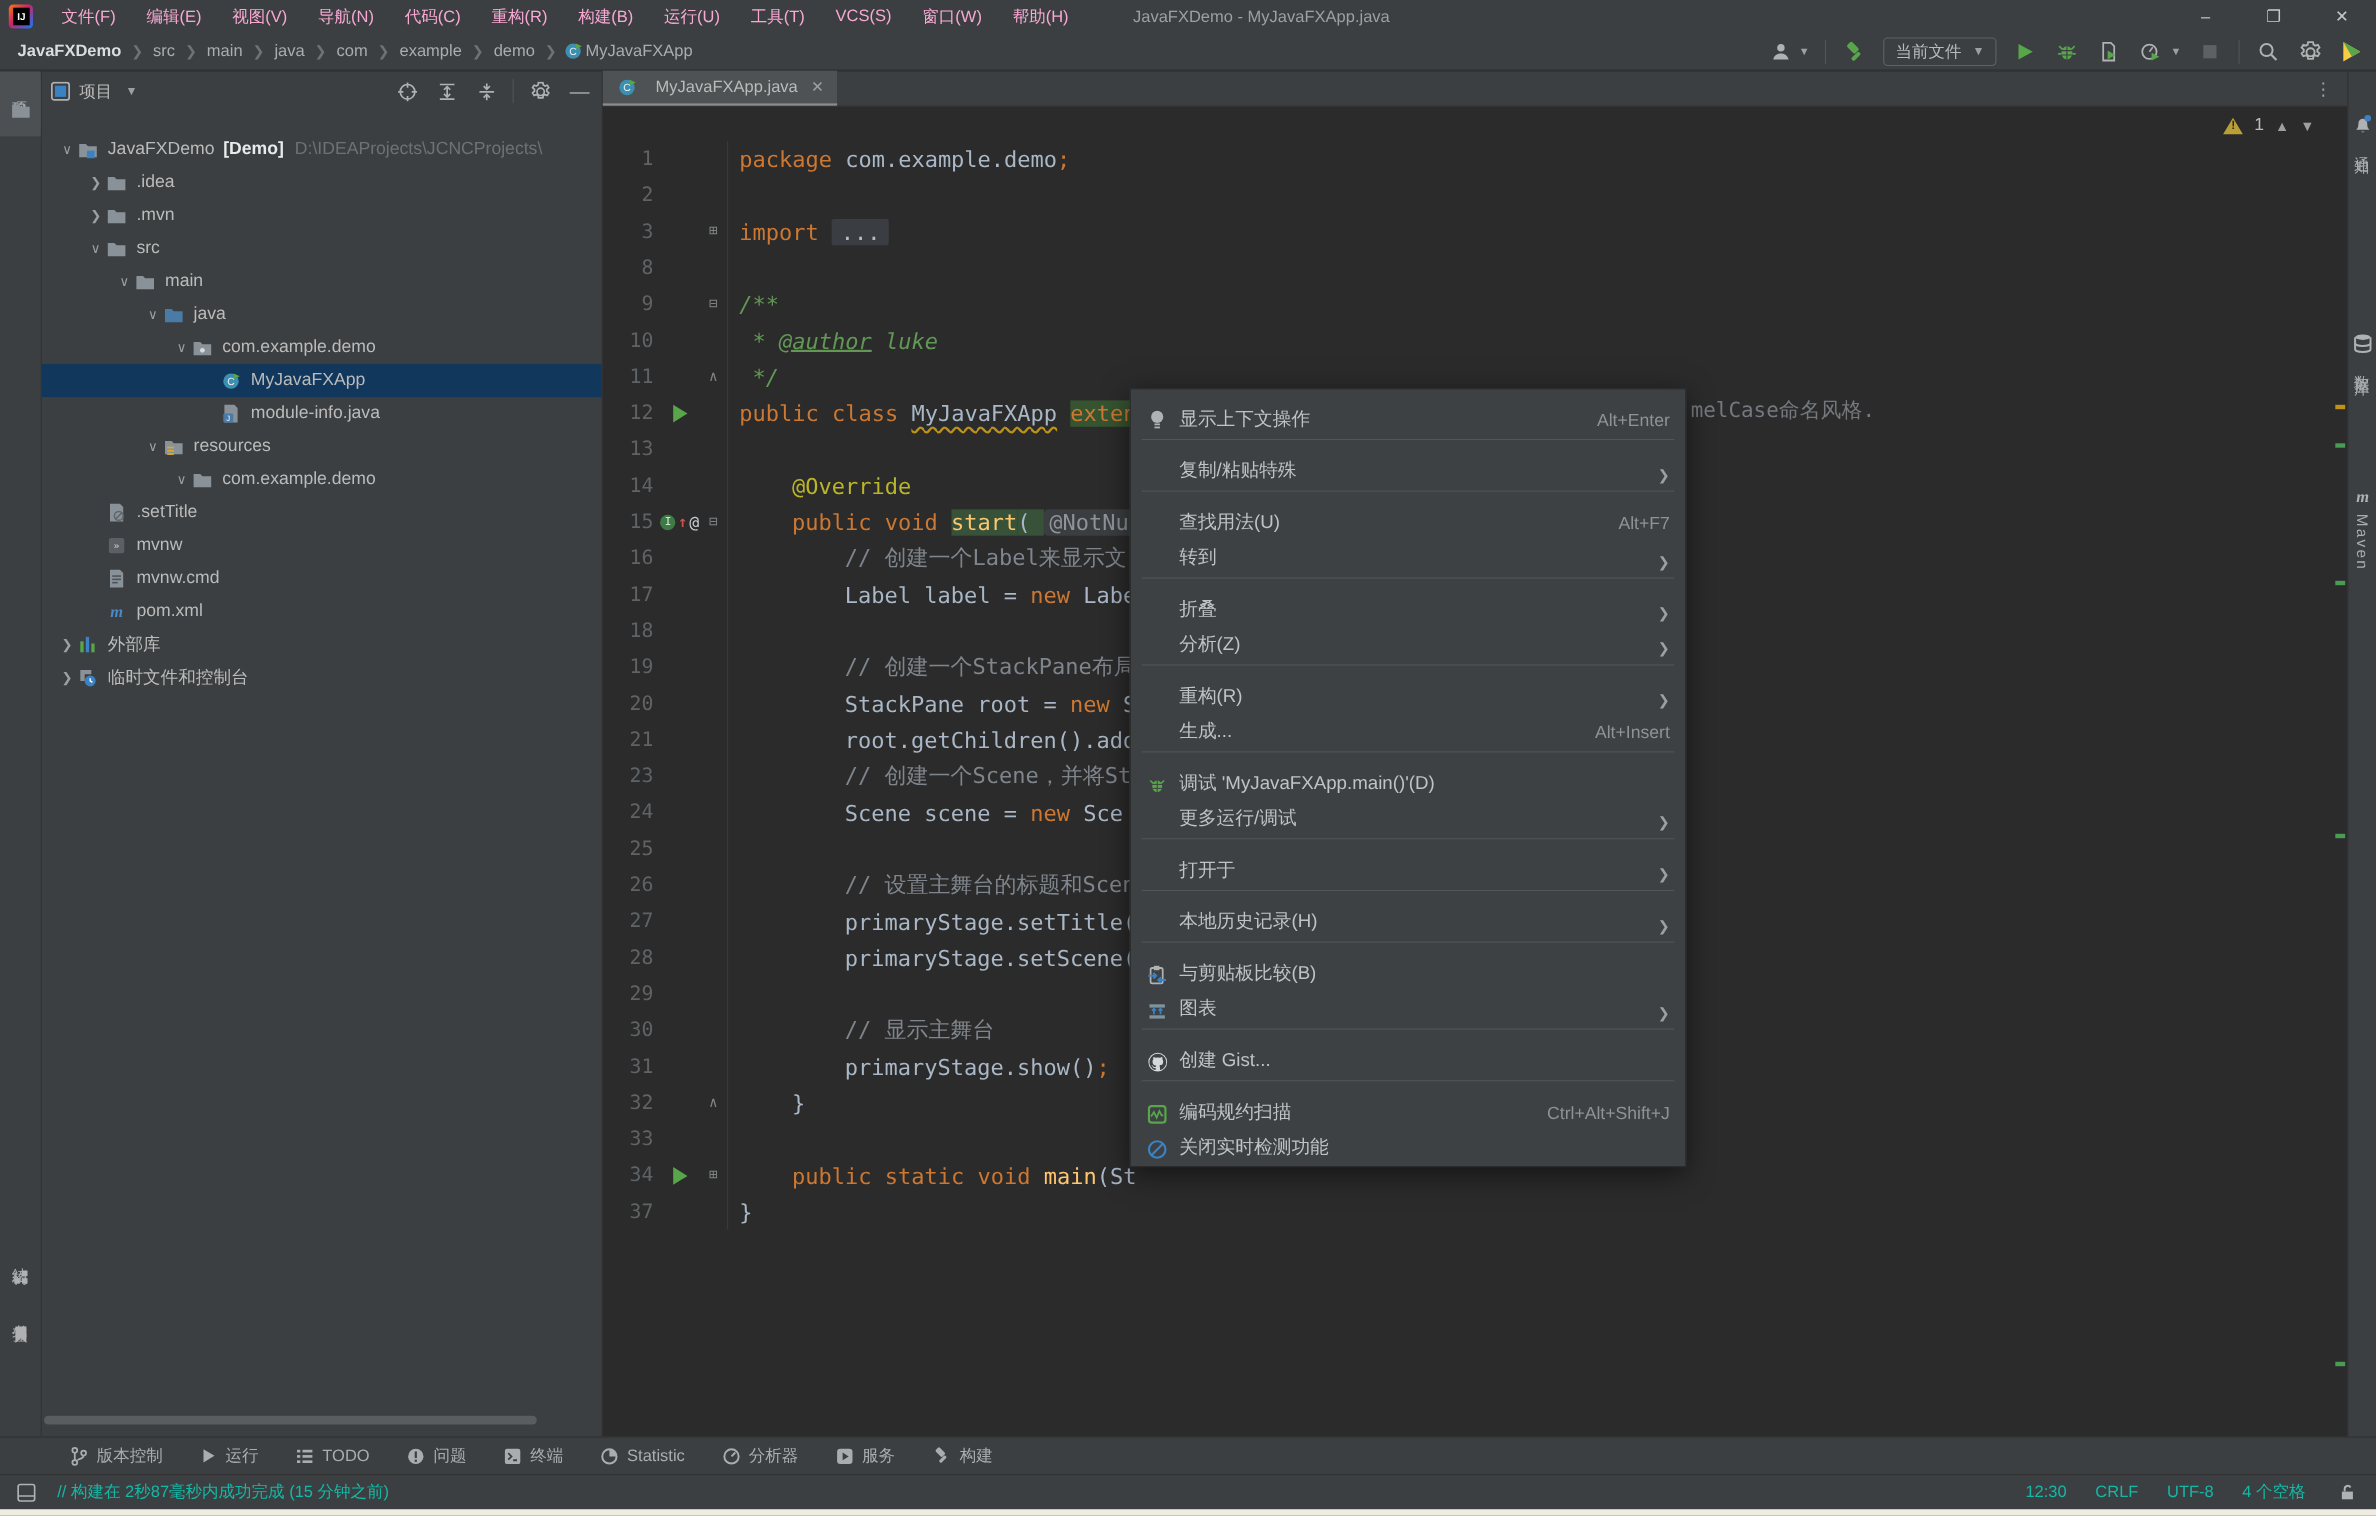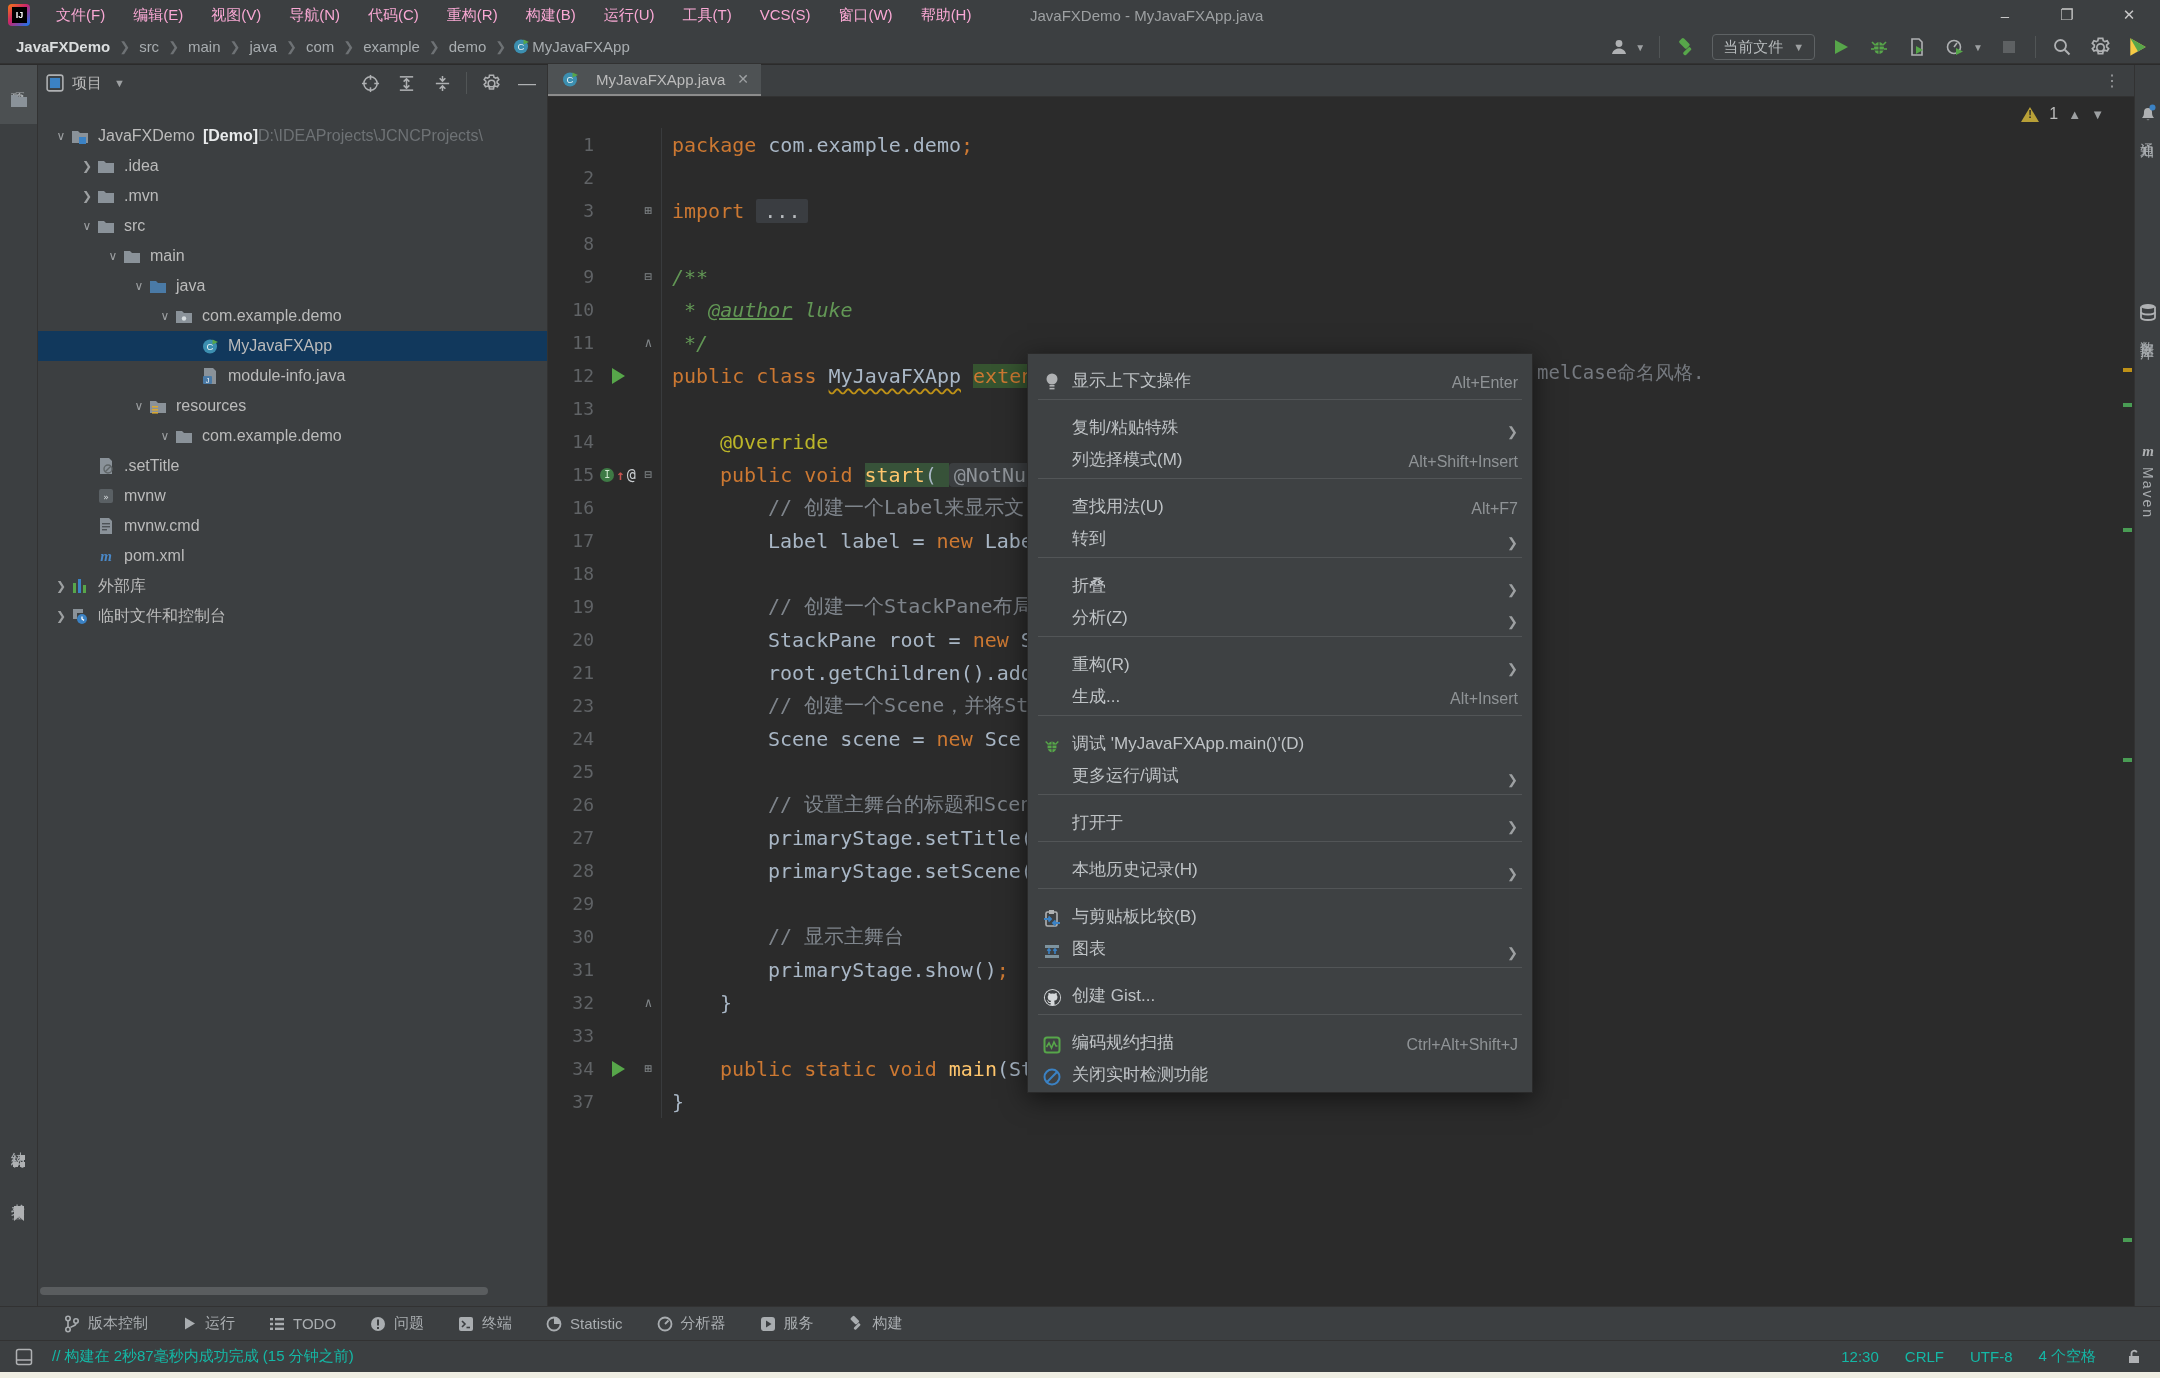--- a/index.html
+++ b/index.html
@@ -53,21 +53,21 @@
   .proj-head { height:36px; display:flex; align-items:center; padding:0 8px; }
   .proj-title { display:flex; align-items:center; gap:8px; font-size:15px; color:#BBBBBB; }
   .proj-title .car { font-size:11px; color:#9DA0A2; margin-left:4px; }
   .proj-tools { position:absolute; right:8px; top:0; height:36px; display:flex; align-items:center; gap:12px; }
   .tree { position:absolute; left:0; top:56px; right:0; }
   .trow { height:30px; display:flex; align-items:center; font-size:16px; color:#BBBBBB; white-space:nowrap; }
   .trow.sel { background:#11385C; }
   .chev { width:18px; text-align:center; color:#9DA0A2; font-size:12px; flex:0 0 18px; }
   .ticon { width:20px; height:18px; margin-right:8px; flex:0 0 20px; display:flex; align-items:center; justify-content:center; }
   .t-suffix { font-weight:bold; color:#E8EAEB; margin-left:8px; }
-  .t-path { color:#6E7275; }
+  .t-path { color:#6E7275; margin-left:10px; }
   .proj-hscroll { position:absolute; left:2px; top:1222px; width:448px; height:8px;
                   background:#5A5D5F; border-radius:4px; }
 
   
   .editor { flex:1; position:relative; background:#2B2B2B; }
   .tabbar { height:32px; background:#3C3F41; border-bottom:1px solid #323232; display:flex; align-items:flex-end; }
   .tab { height:32px; background:#4E5254; display:flex; align-items:center; gap:8px; padding:0 12px;
          font-size:15px; color:#BBBBBB; border-bottom:2px solid #8C8C8C; }
   .tab-close { color:#9DA0A2; font-size:14px; margin-left:4px; }
   .kebab { position:absolute; right:14px; top:6px; color:#9DA0A2; font-size:16px; letter-spacing:0; }
@@ -635,25 +635,20 @@
       </span>
       <span class="cm-label">显示上下文操作</span>
       <span class="cm-sc">Alt+Enter</span>
     </div>
     <div class="cm-div"></div>
     <div class="cm-item">
       <span class="cm-ic"></span>
       <span class="cm-label">复制/粘贴特殊</span>
       <span class="cm-sub">❯</span>
     </div>
-    <div class="cm-item">
-      <span class="cm-ic"></span>
-      <span class="cm-label">列选择模式(M)</span>
-      <span class="cm-sc">Alt+Shift+Insert</span>
-    </div>
     <div class="cm-div"></div>
     <div class="cm-item">
       <span class="cm-ic"></span>
       <span class="cm-label">查找用法(U)</span>
       <span class="cm-sc">Alt+F7</span>
     </div>
     <div class="cm-item">
       <span class="cm-ic"></span>
       <span class="cm-label">转到</span>
       <span class="cm-sub">❯</span>

